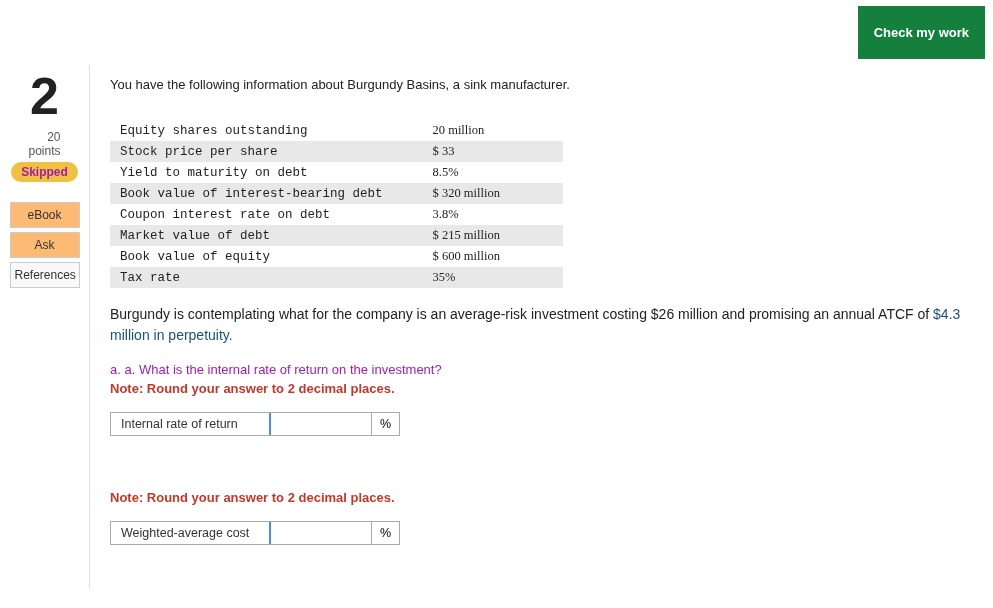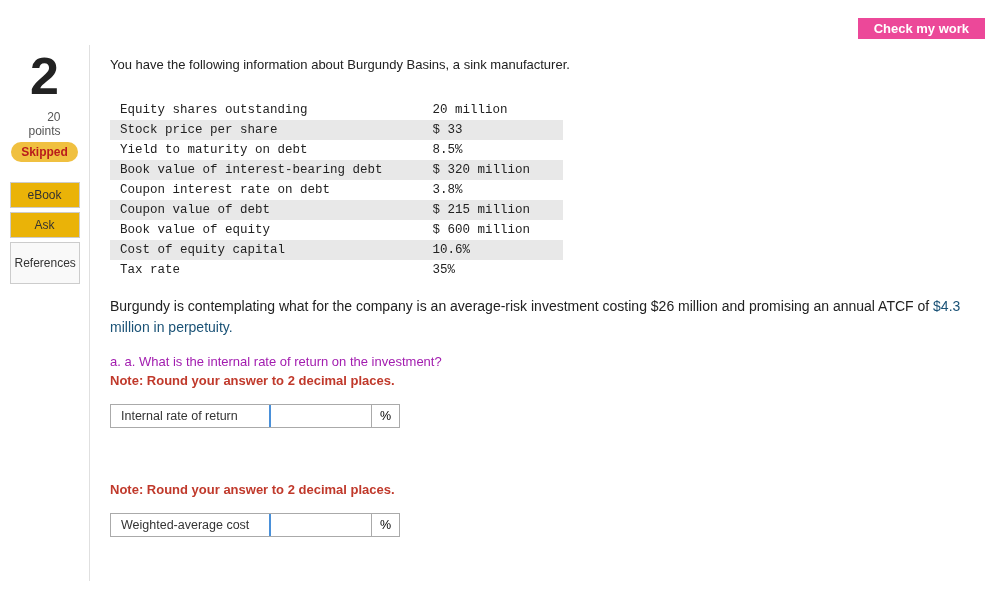--- a/index.html
+++ b/index.html
@@ -15,28 +15,27 @@
 
     
     .top-bar {
       display: flex;
       justify-content: flex-end;
       padding: 6px 8px;
       background: #fff;
     }
 
     .check-my-work-btn {
-      background: #ec4899;
+      background: #15803d;
       color: #fff;
       border: none;
-      padding: 3px 16px;
+      padding: 19px 16px;
       font-size: 13px;
       font-weight: bold;
       cursor: pointer;
-      margin-top: 12px;
     }
 
     
     .main-layout {
       display: flex;
       width: 100%;
     }
 
     
     .left-sidebar {
@@ -59,44 +58,44 @@
 
     .points-label {
       font-size: 12px;
       color: #555;
       text-align: right;
       margin-bottom: 4px;
     }
 
     .skipped-badge {
       background: #f0c040;
-      color: #b91c1c;
+      color: #a21caf;
       font-size: 12px;
       font-weight: bold;
       border-radius: 12px;
       padding: 3px 10px;
       margin-bottom: 20px;
     }
 
     .sidebar-btn {
       width: 70px;
       text-align: center;
       padding: 5px 4px;
       border: 1px solid #ccc;
-      background: #eab308;
+      background: #fdba74;
       font-size: 12px;
       color: #333;
       cursor: pointer;
       margin-bottom: 4px;
     }
 
     .references-btn {
       width: 70px;
       text-align: center;
-      padding: 13px 4px;
+      padding: 5px 4px;
       border: 1px solid #ccc;
       background: #f9f9f9;
       font-size: 12px;
       color: #333;
       cursor: pointer;
       margin-bottom: 4px;
     }
 
     
     .content-area {
@@ -132,20 +131,21 @@
     }
 
     .data-table td:first-child {
       padding-right: 40px;
       min-width: 280px;
     }
 
     .data-table td:last-child {
       text-align: left;
       min-width: 140px;
+      font-family: Liberation Serif, serif;
     }
 
     
     .body-text {
       font-size: 14px;
       color: #222;
       margin-bottom: 16px;
       line-height: 1.5;
     }
 
@@ -252,30 +252,26 @@
           </tr>
           <tr>
             <td>Book value of interest-bearing debt</td>
             <td>$ 320 million</td>
           </tr>
           <tr>
             <td>Coupon interest rate on debt</td>
             <td>3.8%</td>
           </tr>
           <tr>
-            <td>Coupon value of debt</td>
+            <td>Market value of debt</td>
             <td>$ 215 million</td>
           </tr>
           <tr>
             <td>Book value of equity</td>
             <td>$ 600 million</td>
-          </tr>
-          <tr>
-            <td>Cost of equity capital</td>
-            <td>10.6%</td>
           </tr>
           <tr>
             <td>Tax rate</td>
             <td>35%</td>
           </tr>
         </tbody>
     </table>
 
     <div class="body-text">
       Burgundy is contemplating what for the company is an average-risk investment costing $26 million and promising an annual

